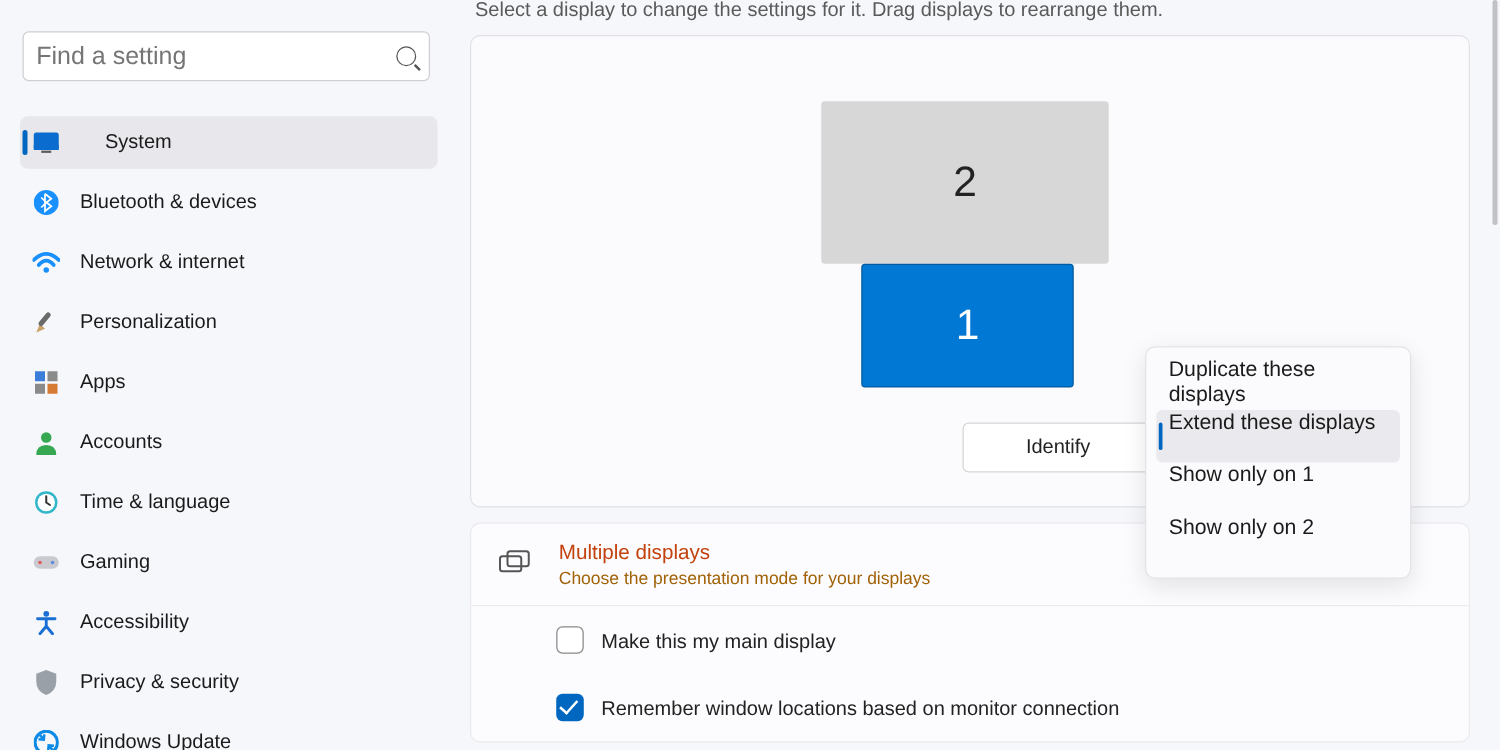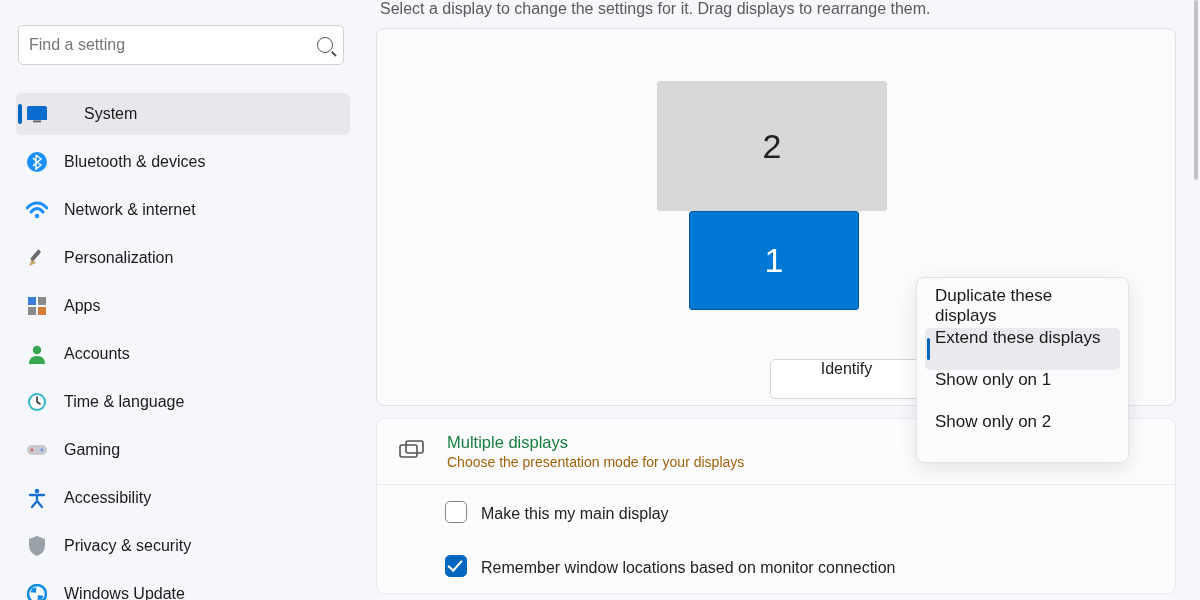--- a/index.html
+++ b/index.html
@@ -5,21 +5,21 @@
 * { box-sizing: border-box; margin: 0; padding: 0; font-family: "Segoe UI", Arial, sans-serif; }
 body { width: 1200px; height: 600px; overflow: hidden; background: #f5f7fb; color: #1a1a1a; }
 .wrap { display: flex; height: 100%; }
 
 
 .side { width: 360px; padding: 25px 10px 0 16px; }
 .search {
   margin: 0 6px 28px 2px; border: 1px solid #d0d0d0; background: #fff;
   border-radius: 5px; height: 40px; display: flex; align-items: center; padding: 0 10px;
 }
-.search input { flex: 1; border: none; outline: none; font-size: 16px; color: #ec4899; background: transparent; }
+.search input { flex: 1; border: none; outline: none; font-size: 20px; color: #ec4899; background: transparent; }
 .mag { width: 16px; height: 16px; border: 1.6px solid #555; border-radius: 50%; position: relative; }
 .mag::after { content: ""; position: absolute; width: 6px; height: 1.6px; background: #555; bottom: -3px; right: -5px; transform: rotate(45deg); }
 
 .nav {}
 .nav-item {
   display: flex; align-items: center; height: 42px; padding: 0 14px 0 10px;
   border-radius: 6px; margin-bottom: 6px; cursor: pointer; gap: 16px;
 }
 .nav-item.active { background: #e8e8ec; position: relative; gap: 36px; }
 .nav-item.active::before {
@@ -35,42 +35,42 @@
 
 .arena {
   border: 1px solid #e2e2e6; border-radius: 8px; background: #fbfbfd;
   height: 378px; position: relative;
 }
 .monitor { position: absolute; display: flex; align-items: center; justify-content: center; border-radius: 3px; font-size: 34px; }
 .monitor.two { left: 280px; top: 52px; width: 230px; height: 130px; background: #d7d7d7; color: #222; }
 .monitor.one { left: 312px; top: 182px; width: 170px; height: 99px; background: #0178d4; color: #fff; border: 1px solid #005a9e; }
 
 .identify {
-  position: absolute; bottom: 6px; right: 252px; width: 153px; height: 40px;
+  position: absolute; bottom: 27px; right: 252px; width: 153px; height: 40px;
   border: 1px solid #d6d6d6; border-radius: 5px; background: #fff; font-size: 16px;
-  display: flex; align-items: flex-start; justify-content: center; cursor: pointer; color: #222;
+  display: flex; align-items: center; justify-content: center; cursor: pointer; color: #222;
 }
 
 .flyout {
   position: absolute; left: 556px; top: 277px; width: 213px;
   background: #fbfbfd; border: 1px solid #e3e3e7; border-radius: 8px;
   box-shadow: 0 6px 20px rgba(0,0,0,0.10); padding: 8px; z-index: 50;
 }
 .fly-it { height: 42px; display: flex; padding: 0 10px; border-radius: 5px; font-size: 17px; cursor: pointer; }
 .fly-it.sel { background: #eaeaee; position: relative; }
 .fly-it.sel::before { content: ""; position: absolute; left: 2px; top: 10px; bottom: 10px; width: 3px; background: #0067c0; border-radius: 3px; }
 
 
 .section {
   margin-top: 12px; border: 1px solid #eceaee; border-radius: 8px; background: #fcfbfd;
 }
 .sec-head { display: flex; align-items: center; padding: 14px 22px; gap: 24px; border-bottom: 1px solid #eceaee; }
 .sec-head .icon { width: 24px; height: 24px; flex: 0 0 24px; }
 .sec-head .tt { display: flex; flex-direction: column; }
-.sec-head .t1 { font-size: 16.5px; color: #15803d; }
+.sec-head .t1 { font-size: 16.5px; color: #c2410c; }
 .sec-head .t2 { font-size: 14px; color: #a16207; margin-top: 2px; }
 
 .row { display: flex; align-items: flex-end; padding: 16px 22px 16px 68px; gap: 14px; }
 .chk { width: 22px; height: 22px; border-radius: 5px; border: 1.5px solid #8a8a8a; background: #fff; cursor: pointer; position: relative; }
 .chk.on { background: #0067c0; border-color: #0067c0; }
 .chk.on::after { content: ""; position: absolute; left: 5px; top: 1px; width: 6px; height: 12px; border: solid #fff; border-width: 0 2.4px 2.4px 0; transform: rotate(42deg); }
 .row .rlabel { font-size: 16px; color: #222; }
 
 .scrollbar { position: absolute; right: 2px; top: 0; bottom: 0; width: 4px; background: transparent; }
 .scrollbar .thumb { position: absolute; top: 0; height: 180px; width: 4px; background: #c2c2c6; border-radius: 3px; }

